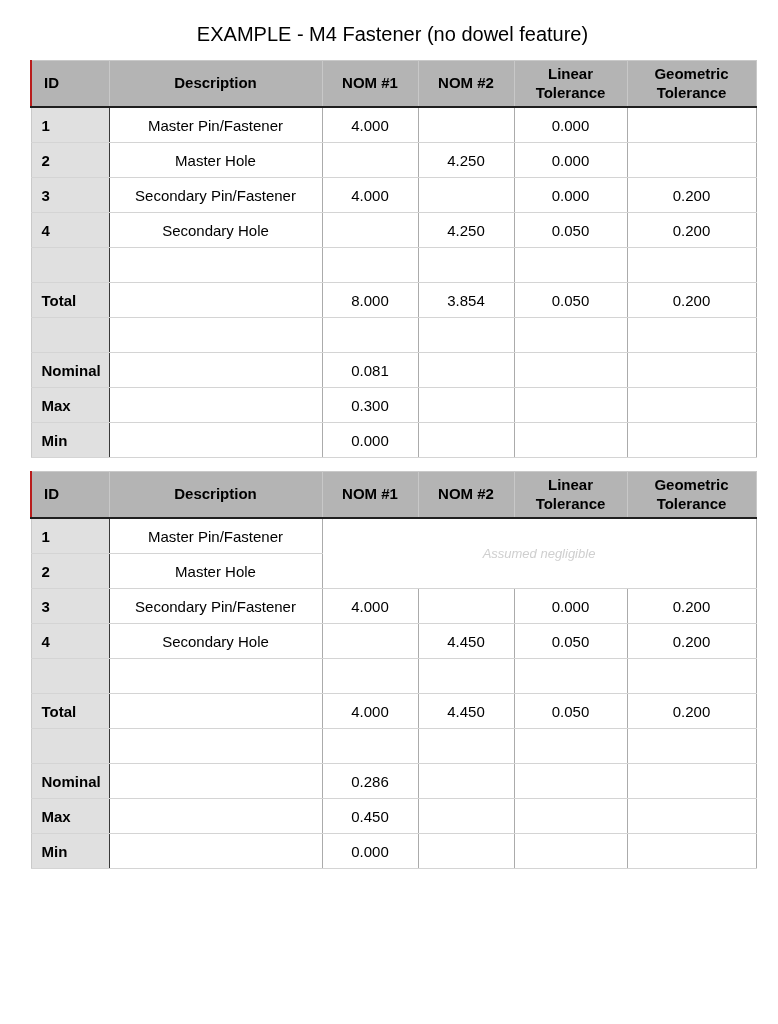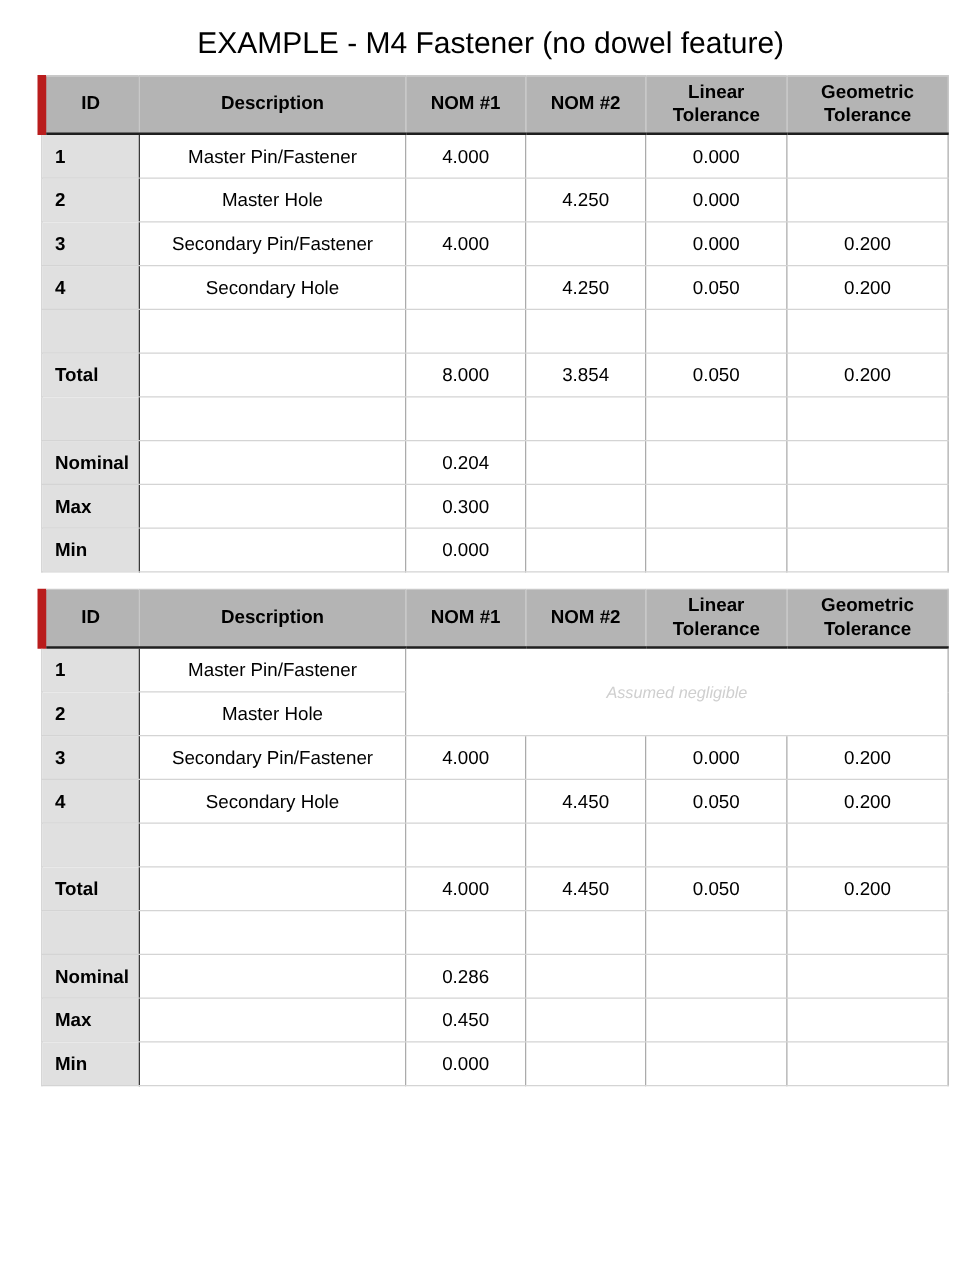--- a/index.html
+++ b/index.html
@@ -11,21 +11,21 @@
   }
   .sheet {
     width: 778px;
     height: 1024px;
     background: #ffffff;
     overflow: hidden;
   }
   .tbl-title {
     width: 725px;
     margin: 22px 0 0 30px;
-    font-size: 24px;
+    font-size: 20px;
     font-weight: 400;
     text-align: center;
     line-height: 25px;
   }
   .tbl-title.second {
     margin-top: 115px;
   }
   table.stack {
     border-collapse: collapse;
     table-layout: fixed;
@@ -40,23 +40,23 @@
     font-weight: 700;
     font-size: 15px;
     text-align: center;
     vertical-align: middle;
     line-height: 1.25;
     border-left: 1px solid #c8c8c8;
     border-bottom: 2px solid #1f1f1f;
     padding: 0 4px;
   }
   table.stack thead th:first-child {
-    text-align: center;
-    padding-left: 1px;
-    border-left: 7px solid #b91c1c;
+    text-align: left;
+    padding-left: 12px;
+    border-left: 2px solid #b91c1c;
   }
   table.stack tbody td {
     height: 34px;
     background: #ffffff;
     text-align: center;
     vertical-align: middle;
     border-top: 1px solid #d4d4d4;
     border-bottom: 1px solid #d4d4d4;
     border-left: 1px solid #ababab;
     border-right: 1px solid #ababab;
@@ -157,21 +157,21 @@
             <td class="rowlabel"></td>
             <td></td>
             <td></td>
             <td></td>
             <td></td>
             <td></td>
           </tr>
           <tr>
             <td class="rowlabel">Nominal</td>
             <td></td>
-            <td>0.204</td>
+            <td>0.081</td>
             <td></td>
             <td></td>
             <td></td>
           </tr>
           <tr>
             <td class="rowlabel">Max</td>
             <td></td>
             <td>0.300</td>
             <td></td>
             <td></td>

